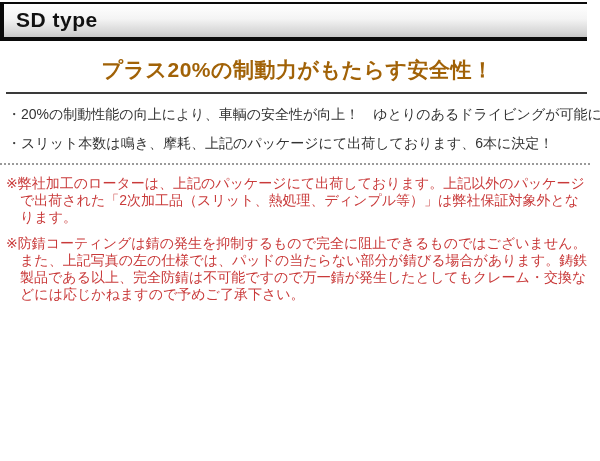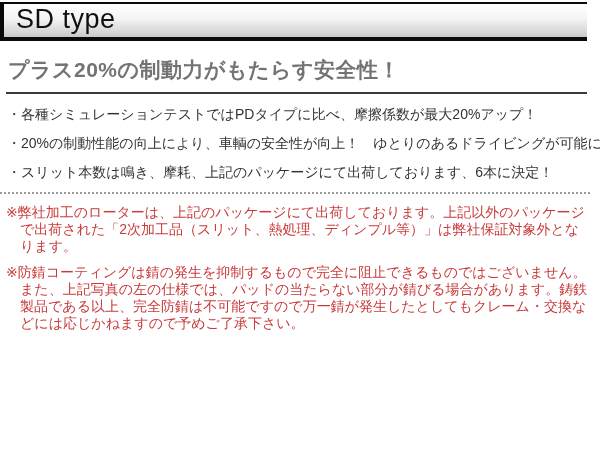--- a/index.html
+++ b/index.html
@@ -22,36 +22,37 @@
     height: 39px;
     border-top: 2px solid #0a0a0a;
     border-left: 4px solid #0a0a0a;
     border-bottom: 4px solid #0a0a0a;
     background: linear-gradient(to bottom, #ffffff 0%, #f4f4f4 45%, #d6d6d6 85%, #c7c7c7 100%);
     display: flex;
     align-items: center;
     padding-left: 12px;
   }
   .header-title {
-    font-size: 27px;
-    font-weight: normal;
+    font-size: 21px;
+    font-weight: bold;
     color: #111111;
     letter-spacing: 0.5px;
     line-height: 1;
     padding-bottom: 2px;
   }
   
   .section-heading {
     margin: 15px 13px 0 6px;
     padding: 0 0 8px 2px;
     border-bottom: 2px solid #3a3a3a;
     font-size: 21px;
     font-weight: bold;
-    color: #737373;
+    color: #a16207;
     letter-spacing: 0.5px;
+    text-align: center;
   }
   
   .features {
     margin-top: 11px;
   }
   .feature-item {
     padding: 0 6px 0 7px;
     font-size: 14px;
     line-height: 18px;
     color: #333333;
@@ -84,21 +85,20 @@
 
 <div class="page">
 
   <div class="header-bar">
     <span class="header-title">SD type</span>
   </div>
 
   <div class="section-heading">プラス20%の制動力がもたらす安全性！</div>
 
   <div class="features">
-    <div class="feature-item">・各種シミュレーションテストではPDタイプに比べ、摩擦係数が最大20%アップ！</div>
     <div class="feature-item">・20%の制動性能の向上により、車輌の安全性が向上！　ゆとりのあるドライビングが可能に！</div>
     <div class="feature-item">・スリット本数は鳴き、摩耗、上記のパッケージにて出荷しております、6本に決定！</div>
   </div>
 
   <hr class="dotted-separator">
 
   <div class="notes">
     <div class="note-item">※弊社加工のローターは、上記のパッケージにて出荷しております。上記以外のパッケージで出荷された「2次加工品（スリット、熱処理、ディンプル等）」は弊社保証対象外となります。</div>
     <div class="note-item">※防錆コーティングは錆の発生を抑制するもので完全に阻止できるものではございません。また、上記写真の左の仕様では、パッドの当たらない部分が錆びる場合があります。鋳鉄製品である以上、完全防錆は不可能ですので万一錆が発生したとしてもクレーム・交換などには応じかねますので予めご了承下さい。</div>
   </div>

